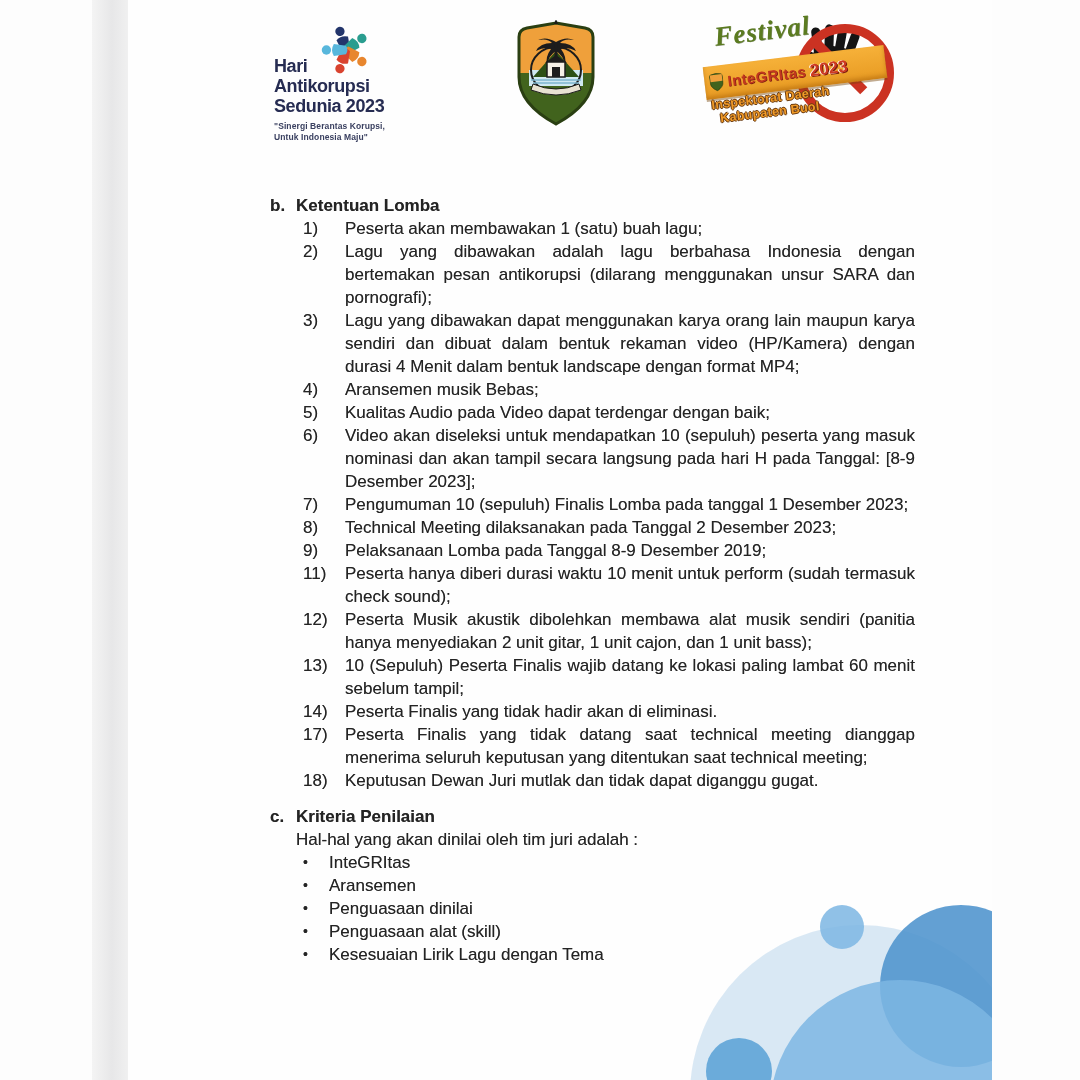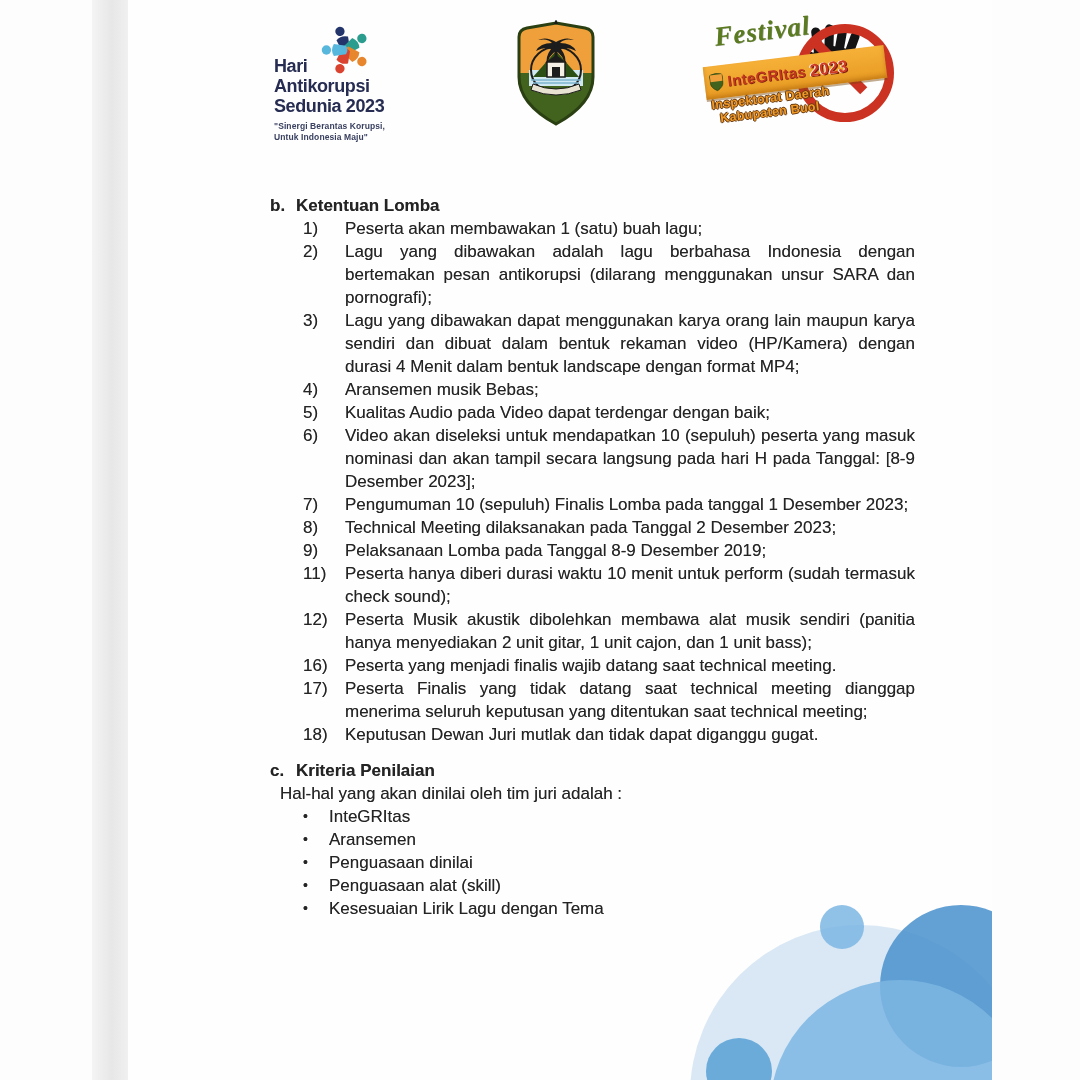--- a/index.html
+++ b/index.html
@@ -63,21 +63,21 @@
     position:absolute;left:142px;top:194px;width:645px;
     color:#242424;font-size:17px;line-height:23px;
     text-shadow:0 0 .4px rgba(40,40,40,.55);
   }
   .sec-title{display:flex;font-weight:bold;}
   .sec-letter{width:26px;flex:none;}
   .items{margin-left:33px;}
   .item{display:grid;grid-template-columns:42px 1fr;}
   .item .txt{text-align:justify;}
   .sec-c{margin-top:13px;}
-  .intro{margin-left:10px;}
+  .intro{margin-left:26px;}
   .bullets{margin-left:33px;}
   .bullet{display:grid;grid-template-columns:26px 1fr;}
   .bullet .dot{font-size:14px;}
 </style>
 </head>
 <body>
 
 <div class="edge-strip"></div>
 
 <div class="page">
@@ -219,22 +219,26 @@
         </div>
       <div class="item">
           <span class="num">11)</span>
           <span class="txt">Peserta hanya diberi durasi waktu 10 menit untuk perform (sudah termasuk check sound);</span>
         </div>
       <div class="item">
           <span class="num">12)</span>
           <span class="txt">Peserta Musik akustik dibolehkan membawa alat musik sendiri (panitia hanya menyediakan 2 unit gitar, 1 unit cajon, dan 1 unit bass);</span>
         </div>
       <div class="item">
-          <span class="num">16)</span>
-          <span class="txt">Peserta yang menjadi finalis wajib datang saat technical meeting.</span>
+          <span class="num">13)</span>
+          <span class="txt">10 (Sepuluh) Peserta Finalis wajib datang ke lokasi paling lambat 60 menit sebelum tampil;</span>
+        </div>
+      <div class="item">
+          <span class="num">14)</span>
+          <span class="txt">Peserta Finalis yang tidak hadir akan di eliminasi.</span>
         </div>
       <div class="item">
           <span class="num">17)</span>
           <span class="txt">Peserta Finalis yang tidak datang saat technical meeting dianggap menerima seluruh keputusan yang ditentukan saat technical meeting;</span>
         </div>
       <div class="item">
           <span class="num">18)</span>
           <span class="txt">Keputusan Dewan Juri mutlak dan tidak dapat diganggu gugat.</span>
         </div>
     </div>

